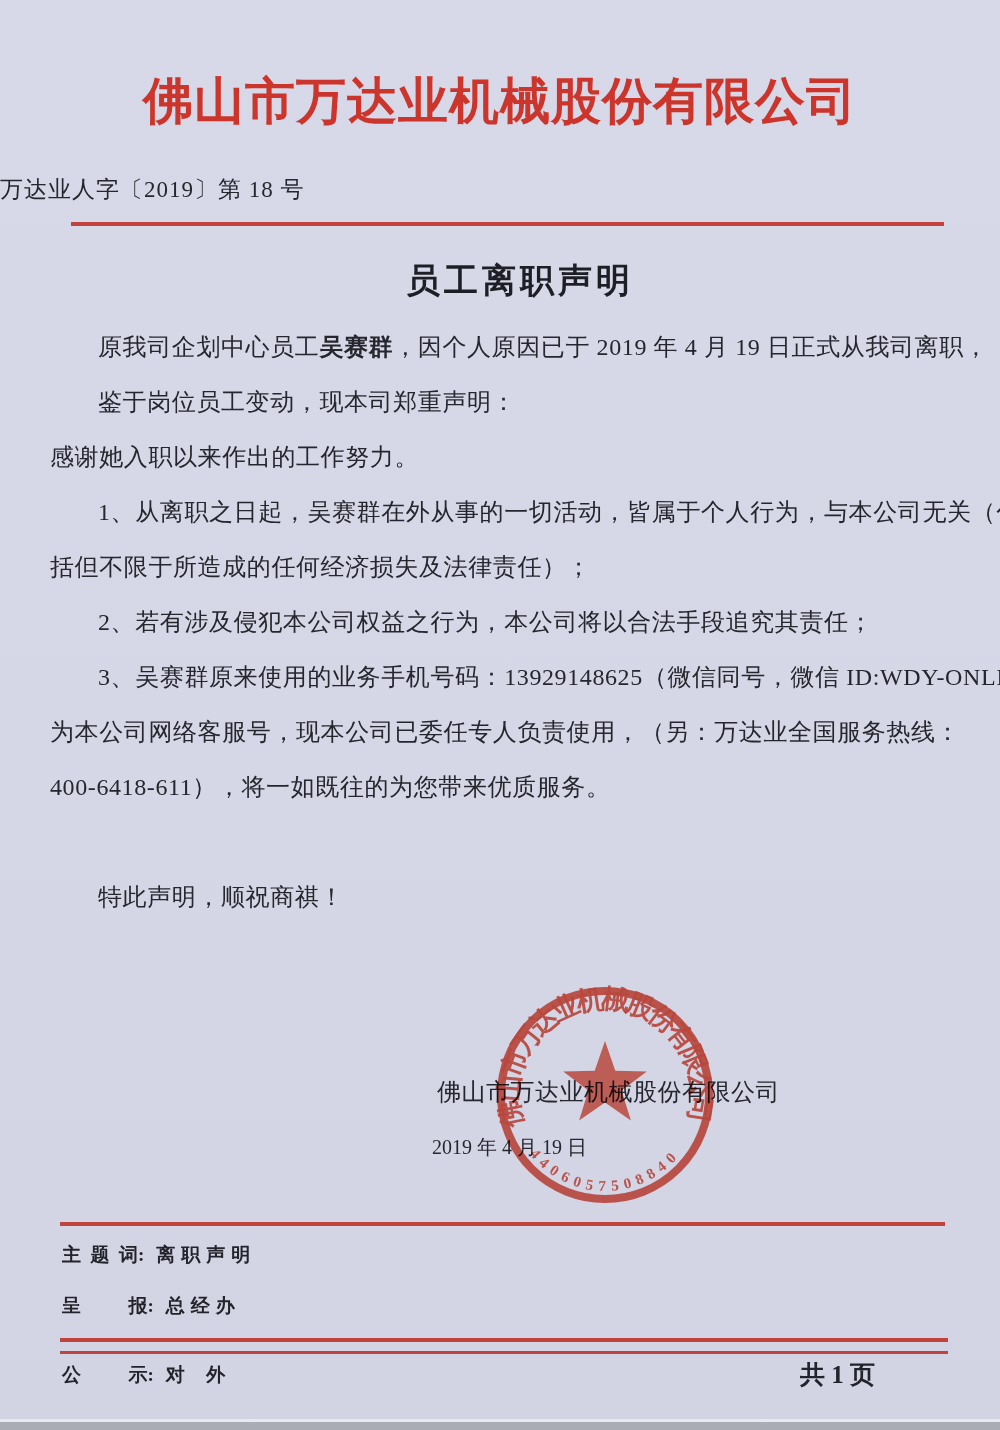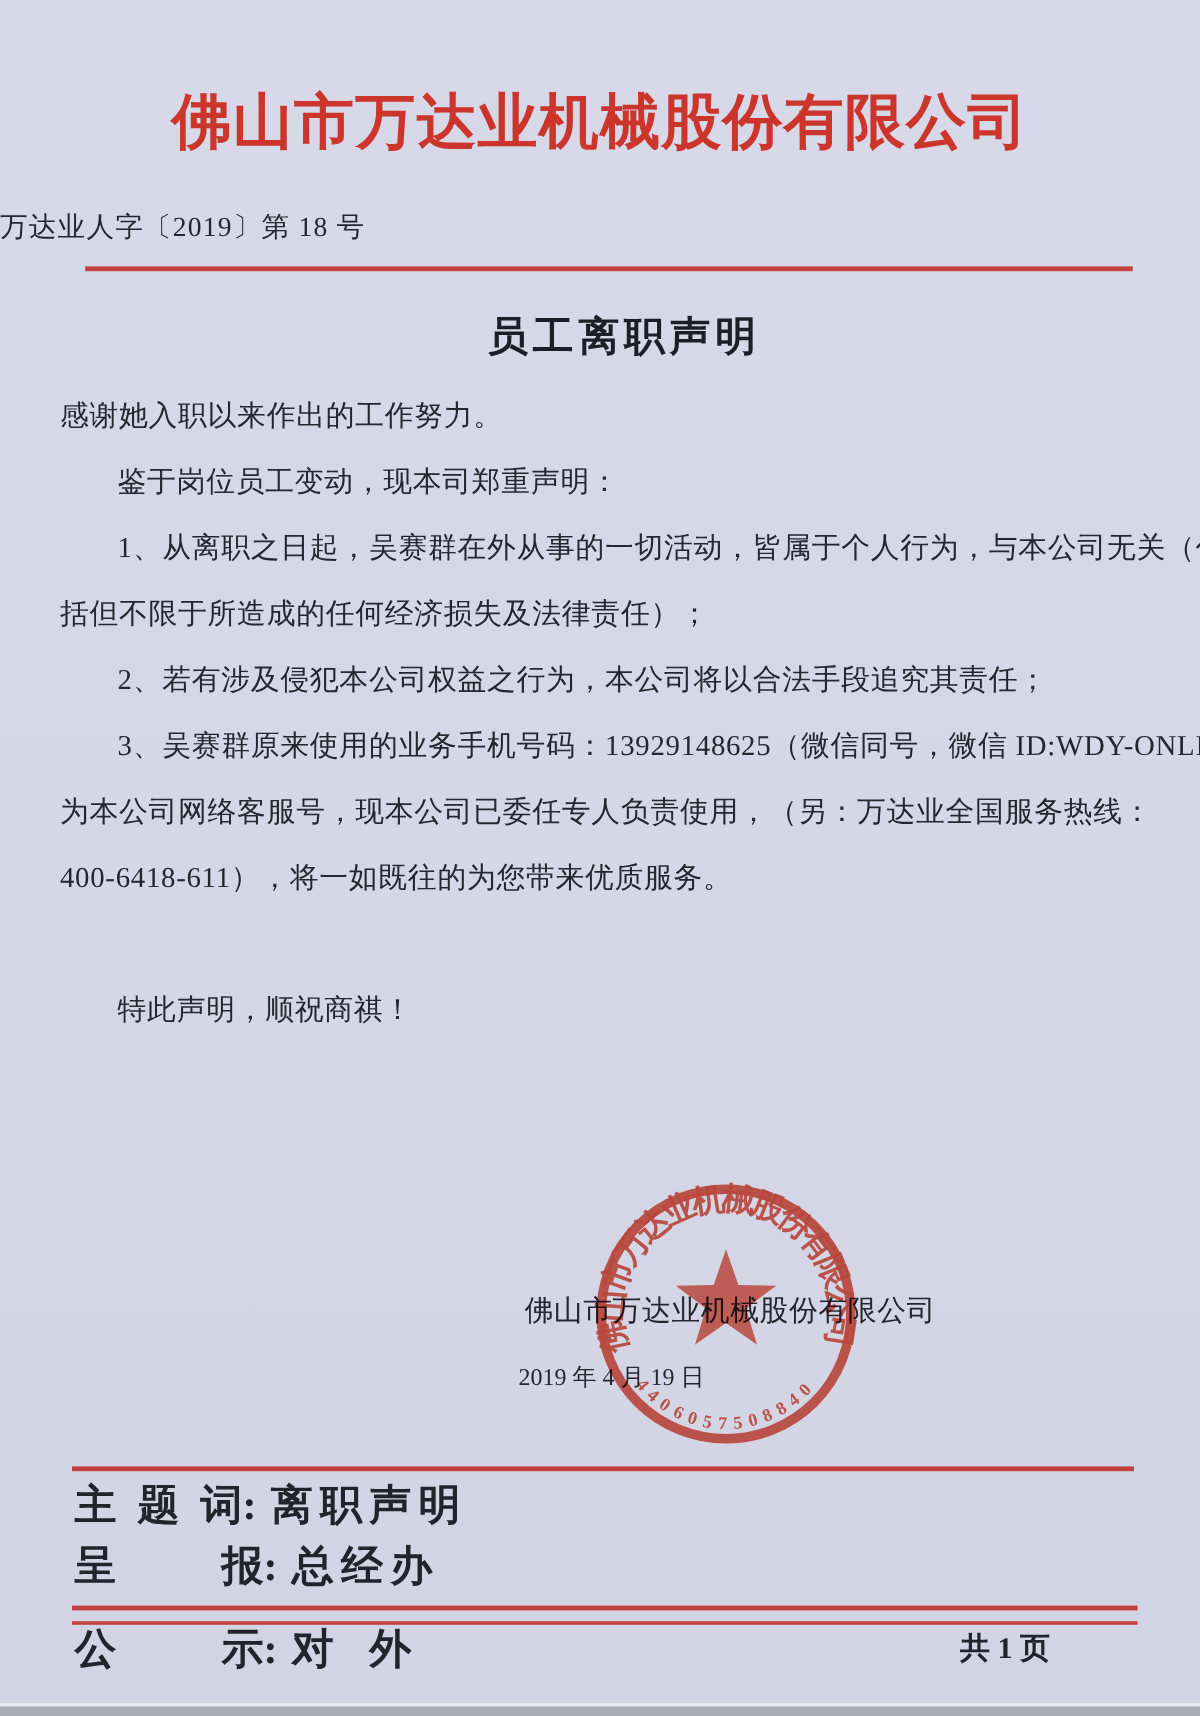--- a/index.html
+++ b/index.html
@@ -46,21 +46,21 @@
   }
   .stamp{
     position:absolute;left:473px;top:963px;width:264px;height:264px;
     mix-blend-mode:multiply;opacity:0.9;
   }
   .rule-footer{top:1222px;left:60px;width:885px;height:4px;}
   .dbl-a{top:1338px;left:60px;width:888px;height:4px;}
   .dbl-b{top:1351px;left:60px;width:888px;height:3px;}
   .frow{
     position:absolute;left:62px;height:34px;line-height:34px;
-    font-size:35px;font-weight:bold;color:#23232b;white-space:nowrap;
+    font-size:19px;font-weight:bold;color:#23232b;white-space:nowrap;
   }
   .frow-1{top:1238px;}
   .frow-2{top:1289px;}
   .frow-3{top:1358px;}
   .flabel{white-space:pre;}
   .fvalue{margin-left:12px;letter-spacing:6px;}
   .page-count{
     position:absolute;left:800px;top:1358px;height:34px;line-height:34px;
     font-size:25px;font-weight:bold;color:#23232b;white-space:nowrap;
   }
@@ -77,22 +77,23 @@
 
   <div class="company-title">佛山市万达业机械股份有限公司</div>
 
   <div class="doc-number">万达业人字〔2019〕第 18 号</div>
 
   <div class="rule rule-top"></div>
 
   <div class="doc-title">员工离职声明</div>
 
   <div class="body">
+    <div class="bline indent"><span>原我司企划中心员工</span><span class="b">吴赛群</span><span>，因个人原因已于 2019 年 4 月 19 日正式从我司离职，</span></div>
+    <div class="bline indent">鉴于岗位员工变动，现本司郑重声明：</div>
     <div class="bline">感谢她入职以来作出的工作努力。</div>
-    <div class="bline indent">鉴于岗位员工变动，现本司郑重声明：</div>
     <div class="bline indent">1、从离职之日起，吴赛群在外从事的一切活动，皆属于个人行为，与本公司无关（包</div>
     <div class="bline">括但不限于所造成的任何经济损失及法律责任）；</div>
     <div class="bline indent">2、若有涉及侵犯本公司权益之行为，本公司将以合法手段追究其责任；</div>
     <div class="bline indent">3、吴赛群原来使用的业务手机号码：13929148625（微信同号，微信 ID:WDY-ONLINE）</div>
     <div class="bline">为本公司网络客服号，现本公司已委任专人负责使用，（另：万达业全国服务热线：</div>
     <div class="bline">400-6418-611），将一如既往的为您带来优质服务。</div>
     <div class="spacer"></div>
     <div class="bline indent">特此声明，顺祝商祺！</div>
   </div>
 

